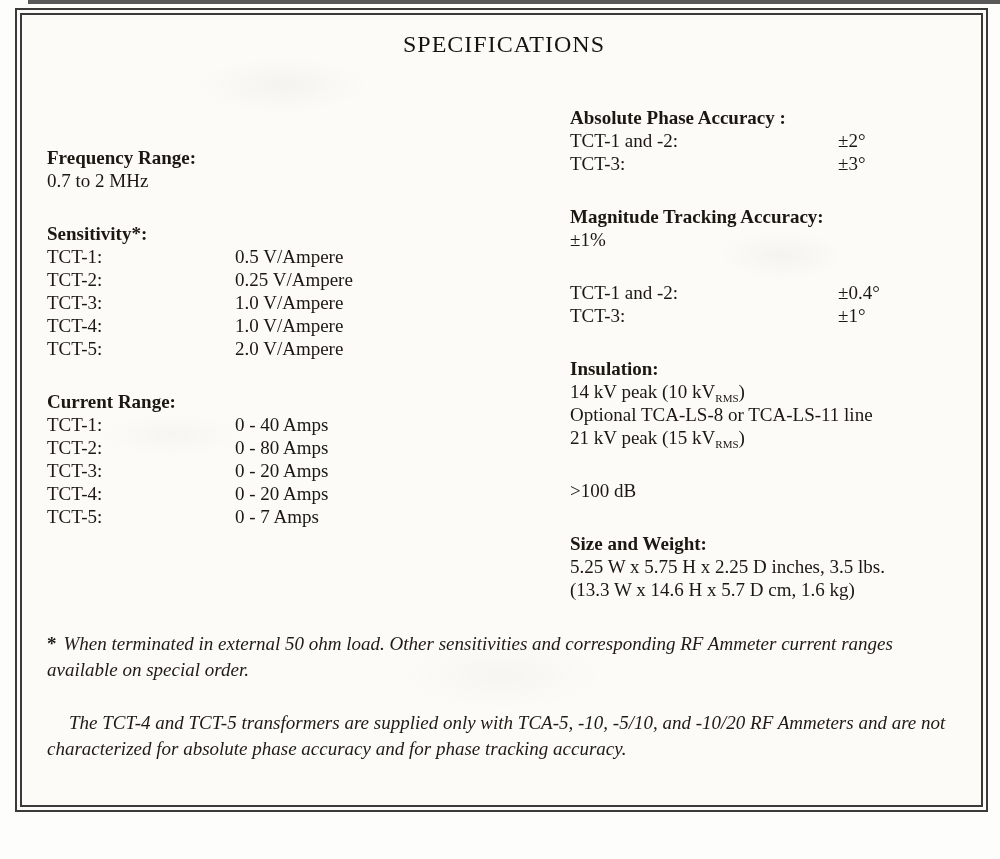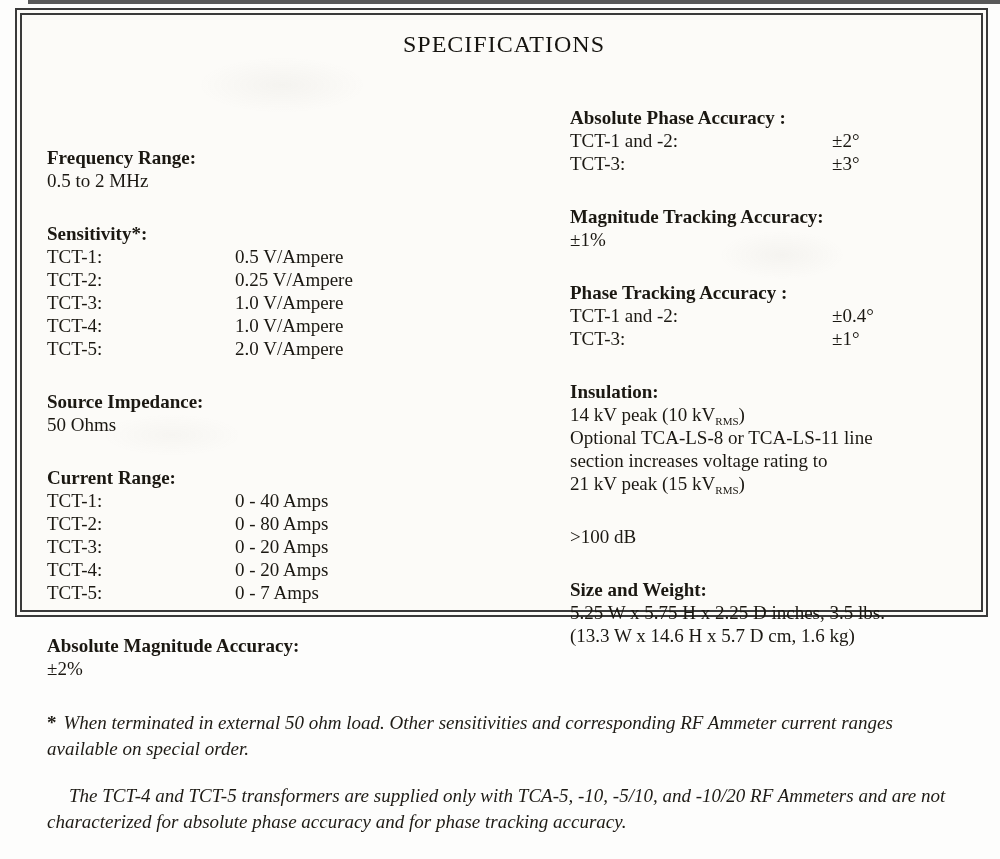--- a/index.html
+++ b/index.html
@@ -10,21 +10,21 @@
     color: #1b1812;
     overflow: hidden;
     position: relative;
   }
   .scan-top-line {
     position: absolute; top: 0; left: 28px; right: 0; height: 4px;
     background: #2f2f2f; opacity: .8;
   }
   .page {
     position: absolute; left: 15px; top: 8px;
-    width: 973px; height: 609px;
+    width: 973px; height: 804px;
     border: 7px double #3a3a3a;
     background:
       radial-gradient(ellipse 120px 40px at 260px 70px, rgba(110,105,95,.05), transparent 70%),
       radial-gradient(ellipse 90px 35px at 760px 240px, rgba(110,105,95,.05), transparent 70%),
       radial-gradient(ellipse 140px 50px at 480px 660px, rgba(110,105,95,.04), transparent 70%),
       radial-gradient(ellipse 100px 30px at 150px 420px, rgba(110,105,95,.04), transparent 70%),
       #fcfbf8;
     padding: 14px 20px 0 25px;
   }
   .title {
@@ -36,32 +36,32 @@
     color: #161410;
   }
   .columns { display: flex; margin-top: 47px; }
   .col-left { width: 523px; flex: none; margin-top: 40px; }
   .col-right { flex: 1; min-width: 0; }
   .section { margin-bottom: 30px; }
   .section:last-child { margin-bottom: 0; }
   .line, .spec-row { font-size: 19px; line-height: 23px; white-space: nowrap; }
   .heading { font-weight: bold; }
   .col-left .spec-row { display: grid; grid-template-columns: 188px 1fr; font-family: Liberation Serif, serif; }
-  .col-right .spec-row { display: grid; grid-template-columns: 262px 1fr; }
+  .col-right .spec-row { display: grid; grid-template-columns: 262px 1fr; gap: 6px; }
   sub.rms { font-size: 11px; line-height: 0; vertical-align: -4px; }
   .footnotes { margin-top: 30px; }
   .footnote {
     font-style: italic;
     font-size: 19px;
     line-height: 26px;
     max-width: 938px;
     color: #1e1b15;
     margin-top: 28px;
   }
-  .footnote-2 { margin-top: 21px; text-indent: 22px; }
+  .footnote-2 { margin-top: 27px; text-indent: 22px; }
   .fn-star { font-style: normal; font-weight: bold; margin-right: 7px; }
   .stray-mark { position: absolute; left: 24px; top: 226px; }
 </style>
 </head>
 <body>
 
 <div class="scan-top-line"></div>
 
 <svg class="stray-mark" width="14" height="28" viewBox="0 0 14 28">
   <path d="M9,2 C4,7 11,12 5,25" fill="none" stroke="#4a463e" stroke-width="2.2" stroke-linecap="round"></path>
@@ -70,21 +70,21 @@
 <div class="page">
 
   <h1 class="title">SPECIFICATIONS</h1>
 
   <div class="columns">
 
     <div class="col-left">
 
       <div class="section">
         <div class="line heading">Frequency Range:</div>
-        <div class="line">0.5 to 2 MHz</div>
+        <div class="line">0.7 to 2 MHz</div>
       </div>
 
       <div class="section">
         <div class="line heading">Sensitivity*:</div>
         <div class="spec-row">
           <span>TCT-1:</span>
           <span>0.5 V/Ampere</span>
         </div>
         <div class="spec-row">
           <span>TCT-2:</span>
@@ -97,24 +97,20 @@
         <div class="spec-row">
           <span>TCT-4:</span>
           <span>1.0 V/Ampere</span>
         </div>
         <div class="spec-row">
           <span>TCT-5:</span>
           <span>2.0 V/Ampere</span>
         </div>
       </div>
 
-      <div class="section">
-        <div class="line heading">Source Impedance:</div>
-        <div class="line">50 Ohms</div>
-      </div>
 
       <div class="section">
         <div class="line heading">Current Range:</div>
         <div class="spec-row">
           <span>TCT-1:</span>
           <span>0 - 40 Amps</span>
         </div>
         <div class="spec-row">
           <span>TCT-2:</span>
           <span>0 - 80 Amps</span>
@@ -126,24 +122,20 @@
         <div class="spec-row">
           <span>TCT-4:</span>
           <span>0 - 20 Amps</span>
         </div>
         <div class="spec-row">
           <span>TCT-5:</span>
           <span>0 - 7 Amps</span>
         </div>
       </div>
 
-      <div class="section">
-        <div class="line heading">Absolute Magnitude Accuracy:</div>
-        <div class="line">±2%</div>
-      </div>
 
     </div>
 
     <div class="col-right">
 
       <div class="section">
         <div class="line heading">Absolute Phase Accuracy :</div>
         <div class="spec-row">
           <span>TCT-1 and -2:</span>
           <span>±2°</span>
@@ -153,36 +145,34 @@
           <span>±3°</span>
         </div>
       </div>
 
       <div class="section">
         <div class="line heading">Magnitude Tracking Accuracy:</div>
         <div class="line">±1%</div>
       </div>
 
       <div class="section">
-        <div class="line heading">Phase Tracking Accuracy :</div>
         <div class="spec-row">
           <span>TCT-1 and -2:</span>
           <span>±0.4°</span>
         </div>
         <div class="spec-row">
           <span>TCT-3:</span>
           <span>±1°</span>
         </div>
       </div>
 
       <div class="section">
         <div class="line heading">Insulation:</div>
         <div class="line"><span>14 kV peak (10 kV</span><sub class="rms">RMS</sub><span>)</span></div>
         <div class="line">Optional TCA-LS-8 or TCA-LS-11 line</div>
-        <div class="line">section increases voltage rating to</div>
         <div class="line"><span>21 kV peak (15 kV</span><sub class="rms">RMS</sub><span>)</span></div>
       </div>
 
       <div class="section">
         <div class="line">&gt;100 dB</div>
       </div>
 
       <div class="section">
         <div class="line heading">Size and Weight:</div>
         <div class="line">5.25 W x 5.75 H x 2.25 D inches, 3.5 lbs.</div>

